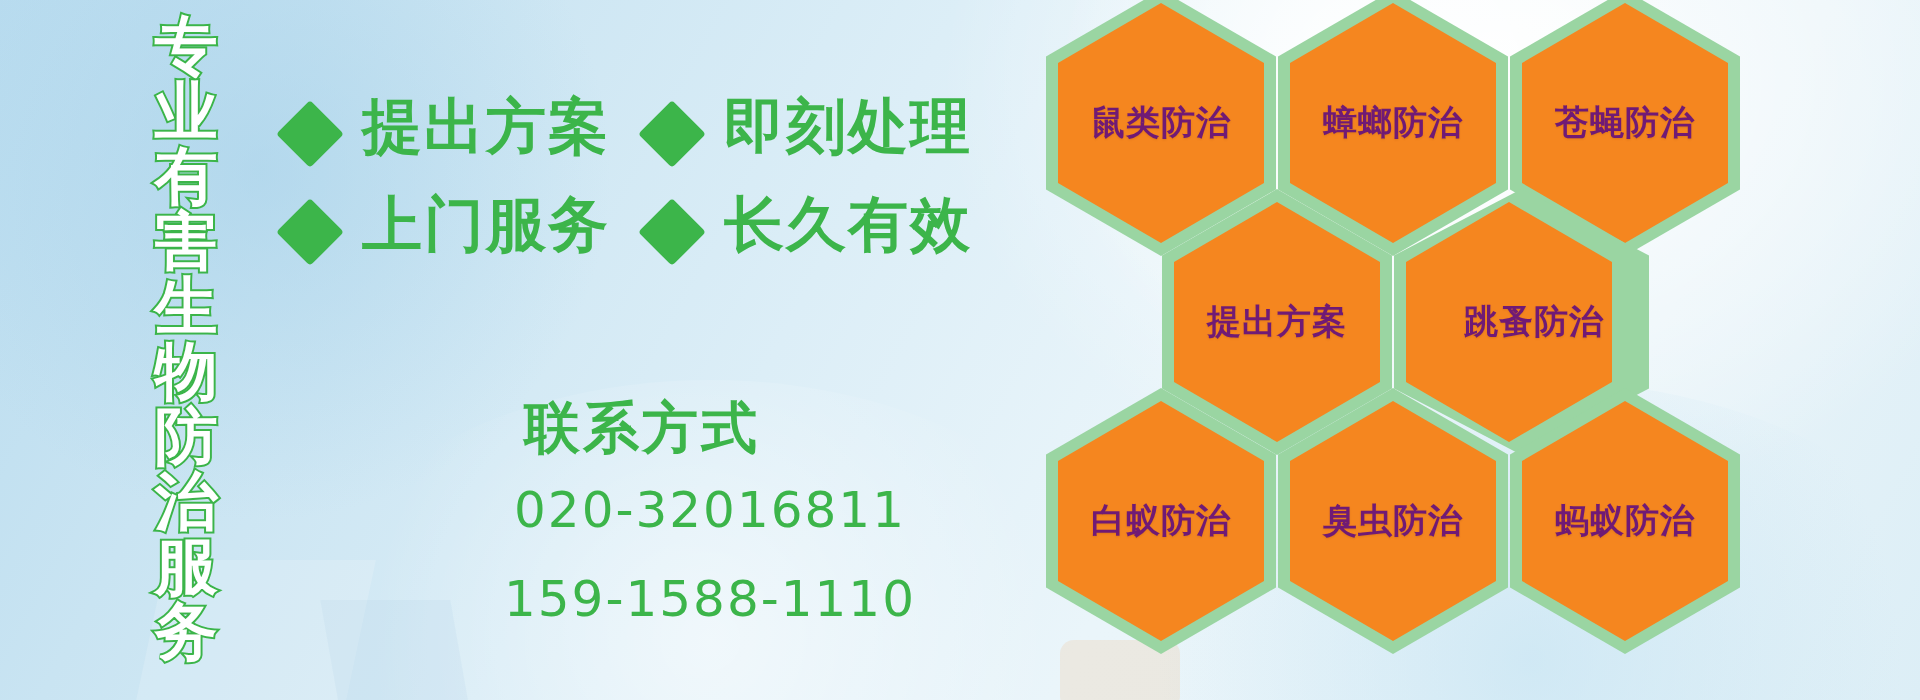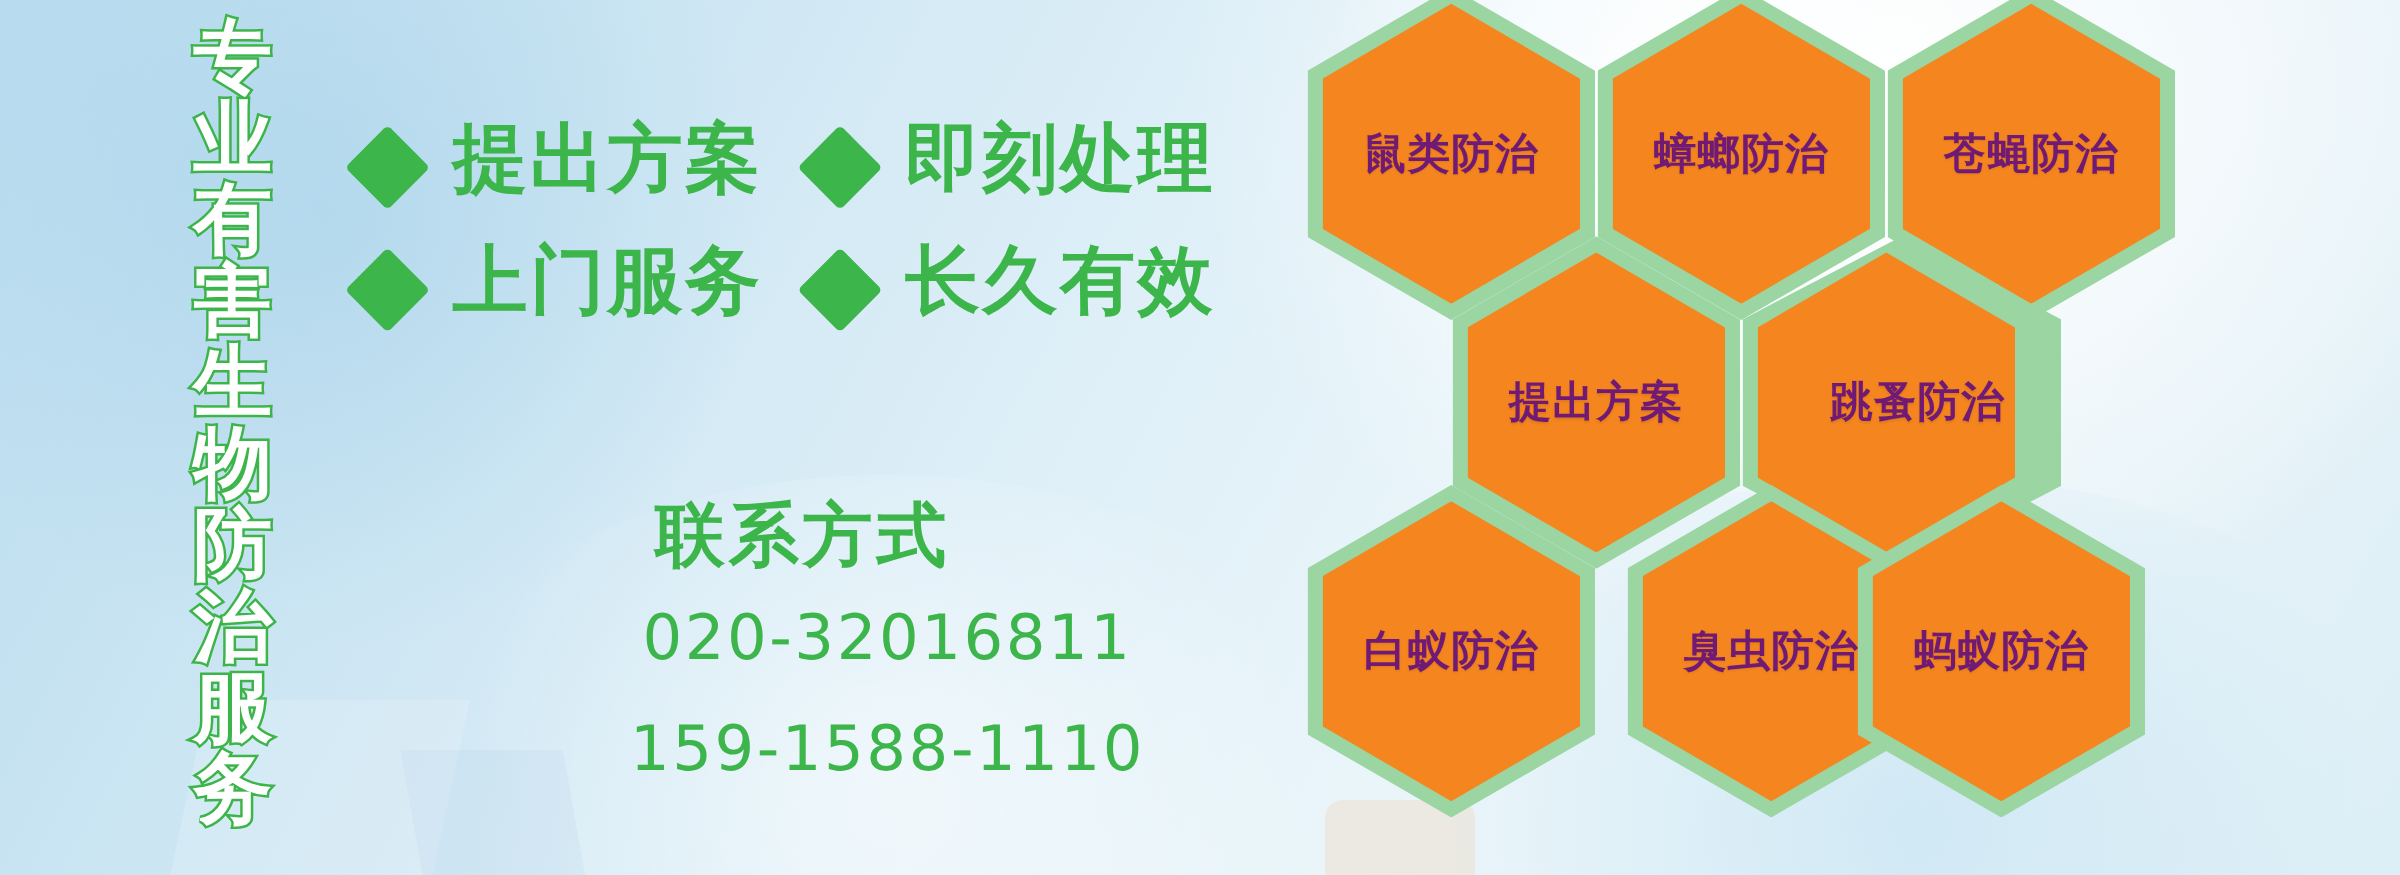--- a/index.html
+++ b/index.html
@@ -93,22 +93,22 @@
     white-space:nowrap;
     text-shadow:0 1px 2px rgba(120,60,0,.18);
   }
   
   .h0{left:0px;   top:6px;}
   .h1{left:232px; top:6px;}
   .h2{left:464px; top:6px;}
   .h3{left:116px; top:205px;}
   .h4{left:348px; top:205px;padding-left:25px;}
   .h5{left:0px;   top:404px;}
-  .h6{left:232px; top:404px;margin-left:24px;}
-  .h7{left:440px; top:404px;text-align:center;}
+  .h6{left:232px; top:404px;}
+  .h7{left:464px; top:404px;text-align:center;}
 </style>
 </head>
 <body>
 
 <div class="banner">
 
   <div class="bg-blob blob-a"></div>
   <div class="bg-blob blob-d"></div>
   <div class="bg-blob blob-b"></div>
   <div class="bg-blob blob-c"></div>

